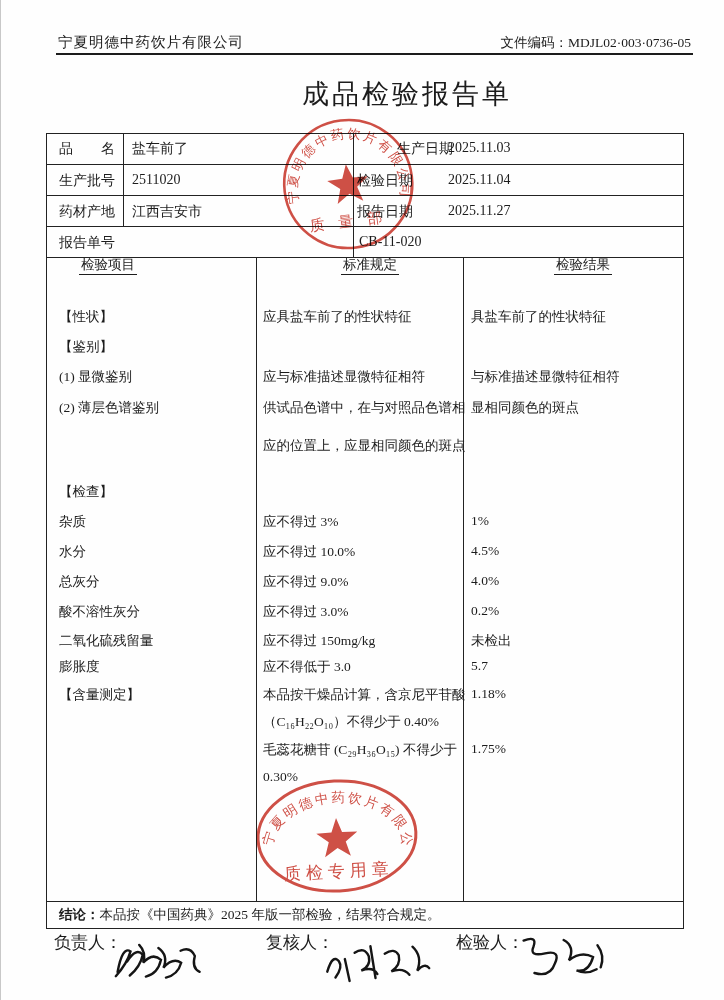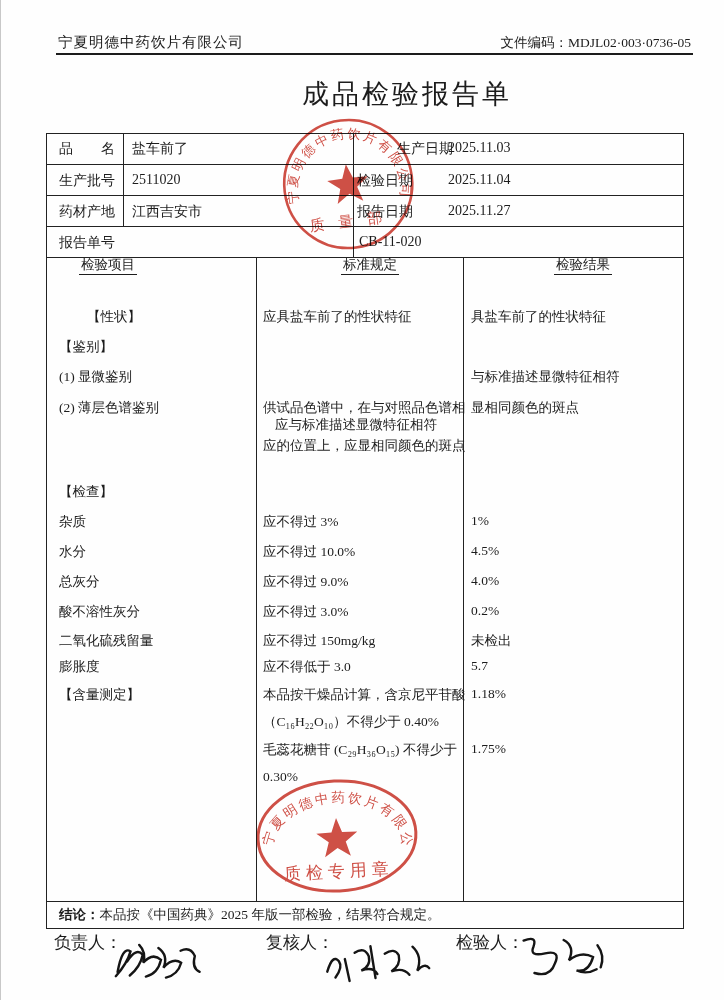--- a/index.html
+++ b/index.html
@@ -109,26 +109,26 @@
     <ellipse cx="86" cy="60" rx="79" ry="55" fill="none" stroke="#c9372c" stroke-width="3"></ellipse>
     <g>
       <path d="M86 42 L91.3 56.2 L106.5 56.6 L94.5 65.9 L98.9 80.5 L86 71.9 L73.1 80.5 L77.5 65.9 L65.5 56.6 L80.7 56.2 Z" fill="#c9372c"></path>
     </g>
     <text font-size="13.5" fill="#c9372c" letter-spacing="2.5" font-family="'Liberation Serif',serif">
       <textPath href="#arcOval" startOffset="2">宁夏明德中药饮片有限公司</textPath>
     </text>
     <text x="86" y="101" text-anchor="middle" font-size="17" fill="#c9372c" letter-spacing="5" font-family="'Liberation Serif',serif">质检专用章</text>
   </svg>
 
-<div class="tline" style="left: 58px; top: 308px; margin-left: 28px;">【性状】</div>
+<div class="tline" style="left: 58px; top: 308px;">【性状】</div>
     <div class="tline" style="left: 262px; top: 308px;">应具盐车前了的性状特征</div>
     <div class="tline" style="left: 470px; top: 308px;">具盐车前了的性状特征</div>
     <div class="tline" style="left: 58px; top: 338px;">【鉴别】</div>
     <div class="tline" style="left: 58px; top: 368px; font-family: Liberation Serif, serif;">(1) 显微鉴别</div>
-    <div class="tline" style="left: 274px; top: 368px; margin-top: 48px;">应与标准描述显微特征相符</div>
+    <div class="tline" style="left: 262px; top: 368px;">应与标准描述显微特征相符</div>
     <div class="tline" style="left: 470px; top: 368px;">与标准描述显微特征相符</div>
     <div class="tline" style="left: 58px; top: 399px;">(2) 薄层色谱鉴别</div>
     <div class="tline" style="left: 262px; top: 399px;">供试品色谱中，在与对照品色谱相</div>
     <div class="tline" style="left: 470px; top: 399px;">显相同颜色的斑点</div>
     <div class="tline" style="left: 262px; top: 437px;">应的位置上，应显相同颜色的斑点</div>
     <div class="tline" style="left: 58px; top: 483px;">【检查】</div>
     <div class="tline" style="left: 58px; top: 513px;">杂质</div>
     <div class="tline" style="left: 262px; top: 513px;">应不得过 3%</div>
     <div class="tline" style="left: 470px; top: 513px;">1%</div>
     <div class="tline" style="left: 58px; top: 543px;">水分</div>

